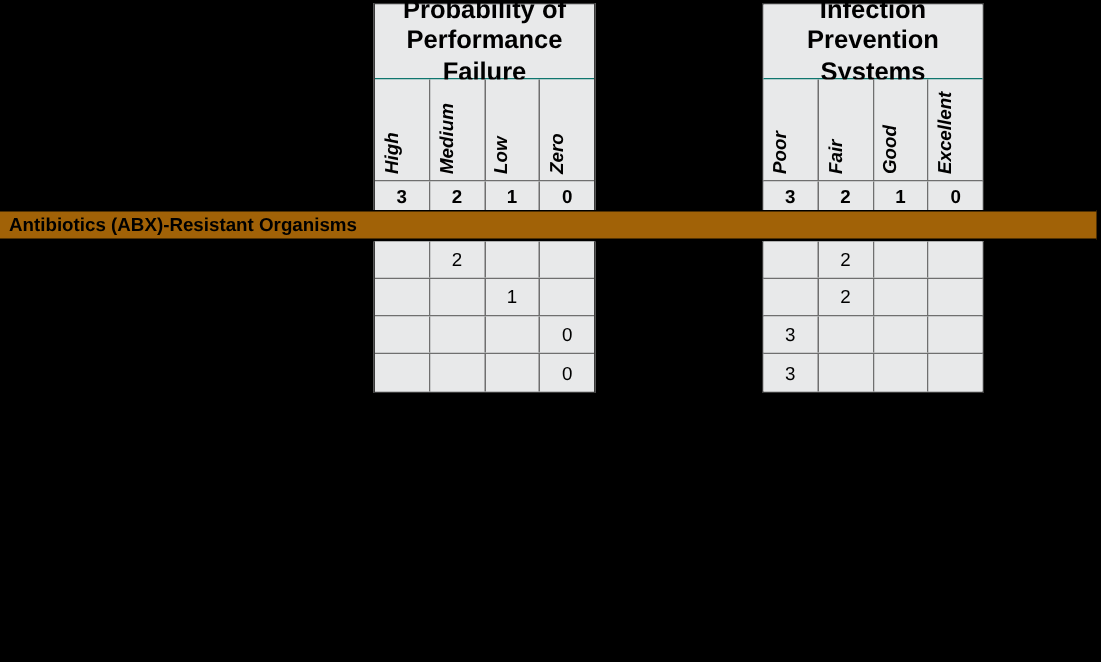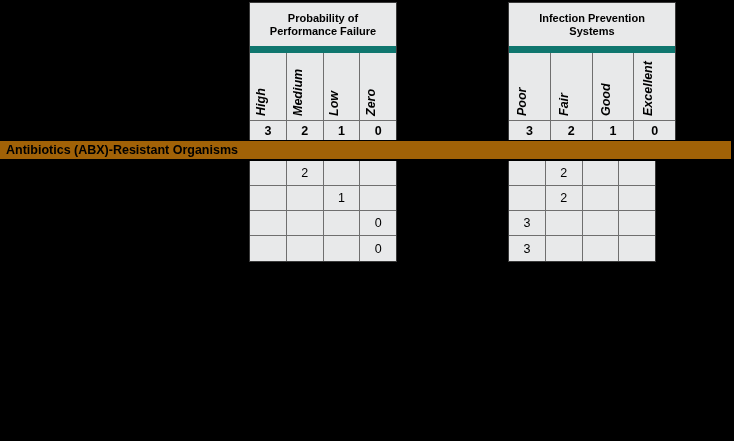--- a/index.html
+++ b/index.html
@@ -25,33 +25,33 @@
   }
 
   
   .matrix {
     position: absolute;
     box-sizing: border-box;
     border: 1px solid #3a3a3a;
     background: #e8e9ea;
   }
   .matrix.left  { left: 249px; top: 2px; width: 148px; }
-  .matrix.right { left: 508px; top: 2px; width: 168px; }
+  .matrix.right { left: 508px; top: 2px; width: 148px; }
 
   
   .group-title {
     box-sizing: border-box;
     height: 50px;
-    border-bottom: 7px solid #0f766e;
+    border-bottom: 1px solid #0f766e;
     background: #e8e9ea;
     display: flex;
     align-items: center;
     justify-content: center;
     text-align: center;
-    font-size: 11px;
+    font-size: 17px;
     font-weight: bold;
     color: #000;
     line-height: 1.18;
     padding: 0 3px;
     white-space: pre-line;
   }
 
   
   .label-row {
     display: flex;

